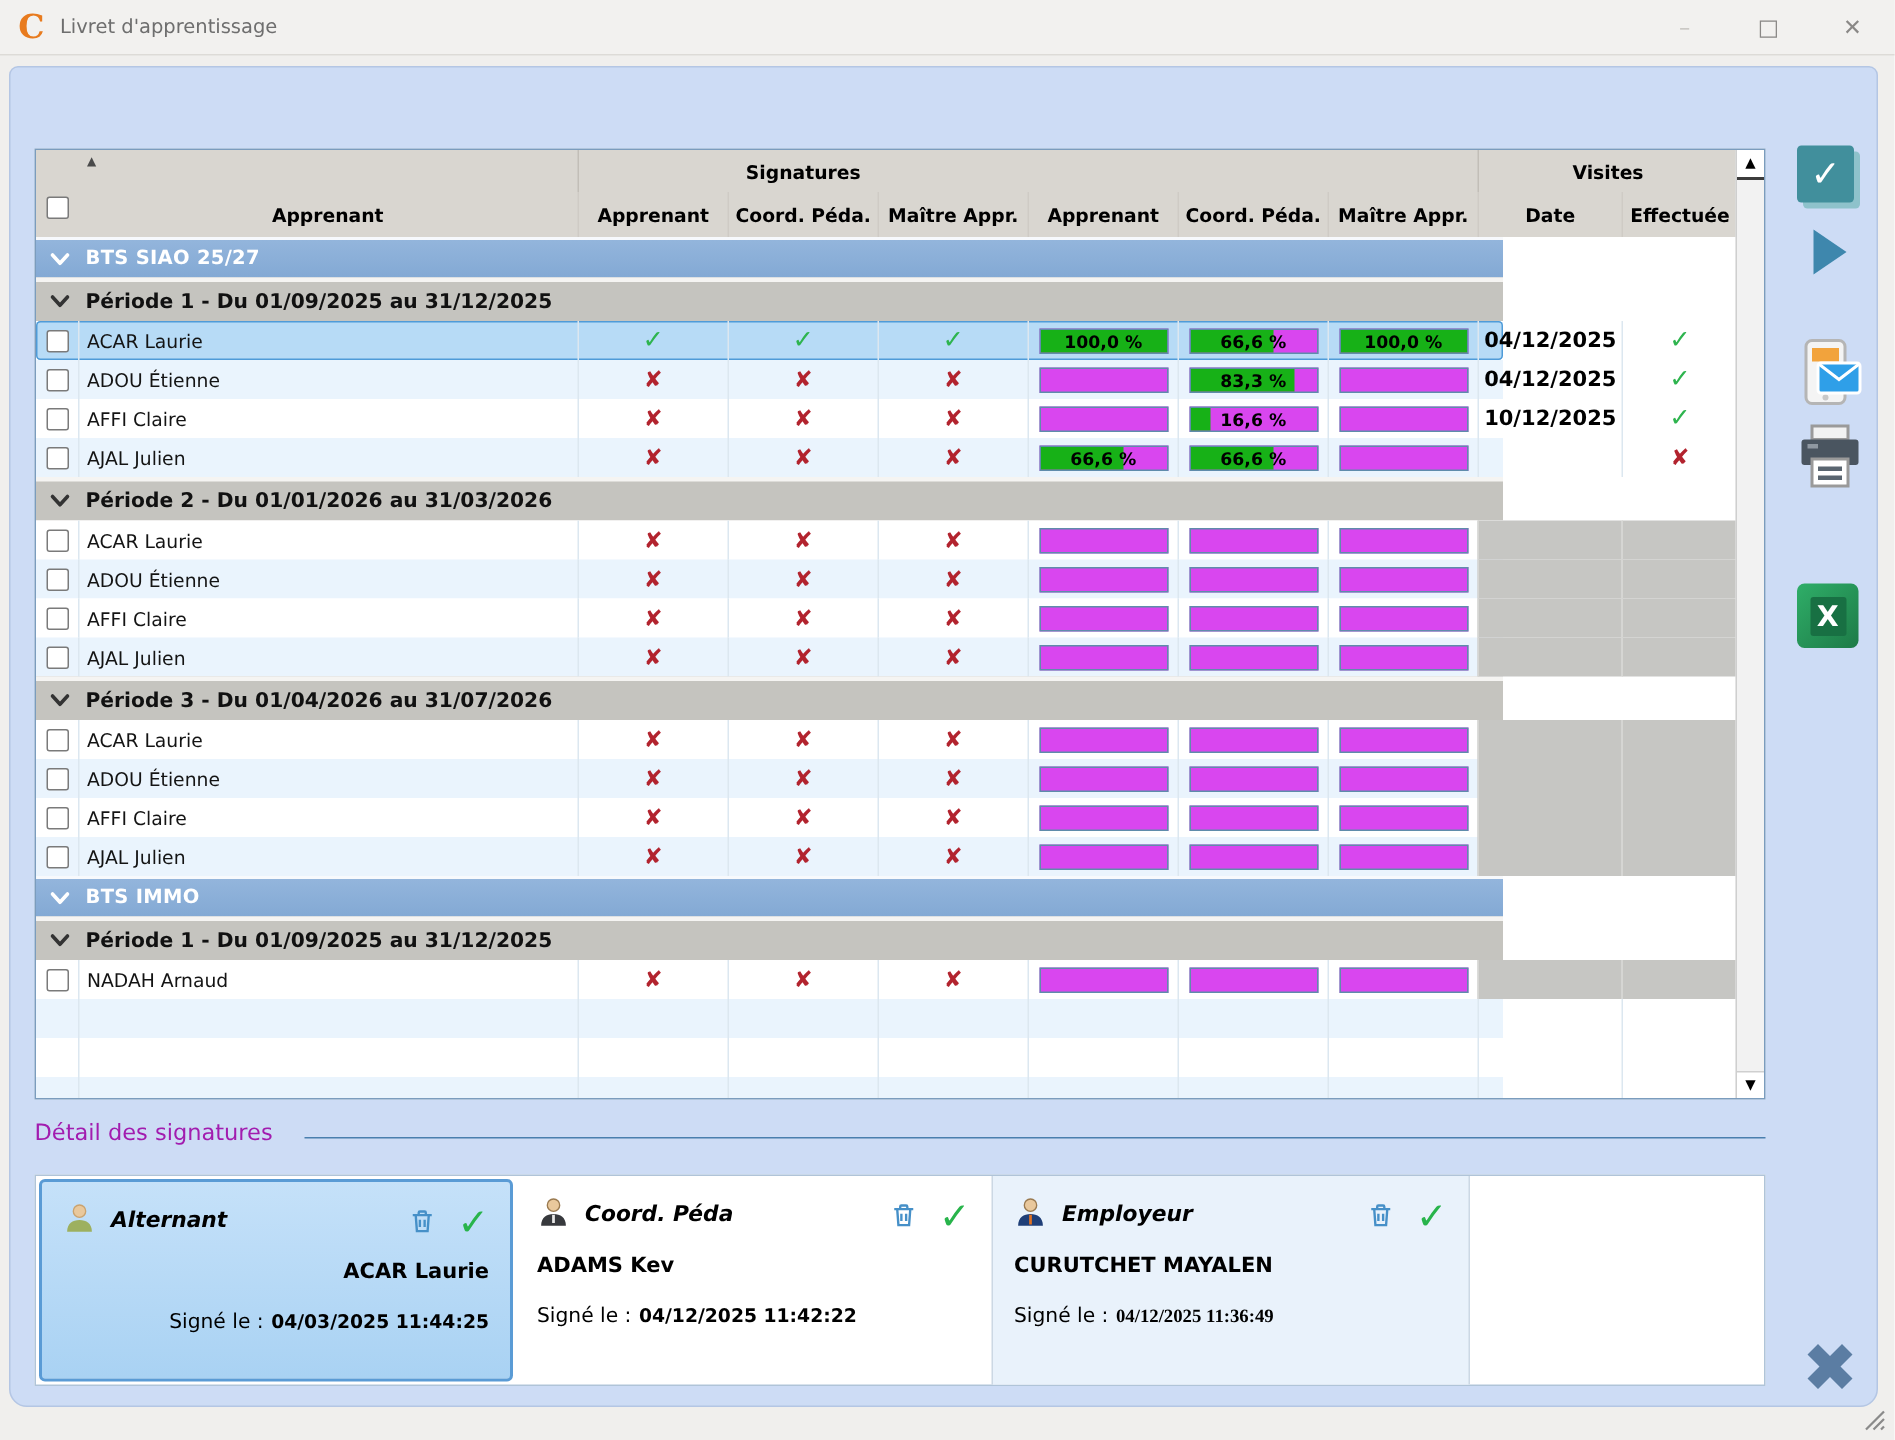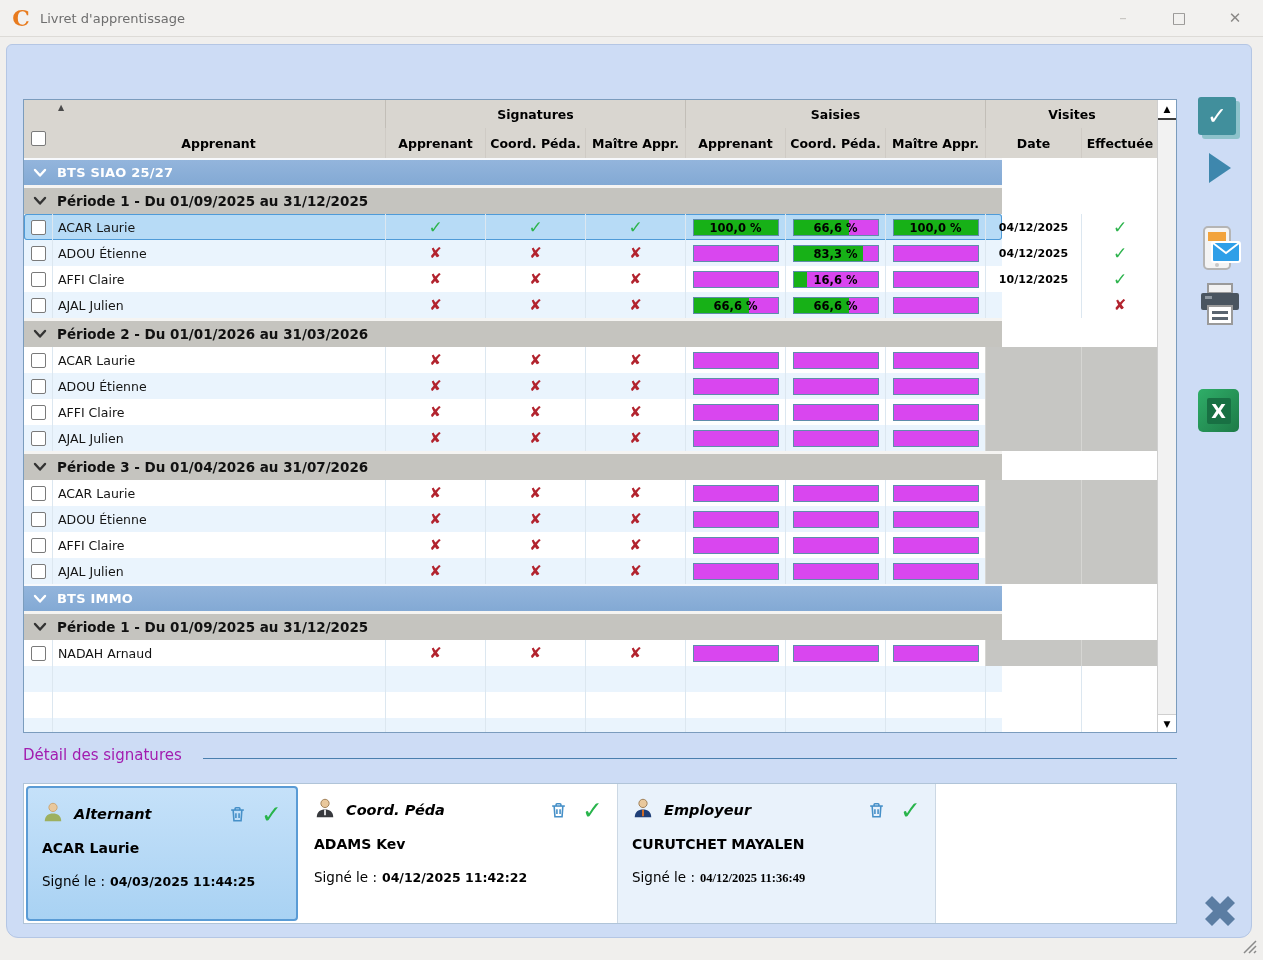--- a/index.html
+++ b/index.html
@@ -36,42 +36,42 @@
   .row.sel { background:#b7dbf6; box-shadow:inset 0 0 0 1px #4f9bd8; border-radius:3px; }
   .row.grp { display:flex; align-items:center; height:27px; background:linear-gradient(180deg,#93b5dc,#83a9d4); border-top:2px solid #f7f9fc; color:#fff; }
   .row.per { display:flex; align-items:center; height:29px; background:#c5c4bf; border-top:3px solid #f5f4f2; color:#111; }
   .glabel { font-size:13px; font-weight:bold; margin-left:10px; letter-spacing:.2px; }
   .plabel { font-size:13.5px; font-weight:bold; margin-left:10px; }
   .chev { margin-left:9px; display:flex; align-items:center; }
 
   .c { display:flex; align-items:center; justify-content:center; border-left:1px solid #dce7f0; overflow:hidden; }
   .c:first-child { border-left:none; }
   .c.name { justify-content:flex-start; padding-left:5px; font-size:12.5px; color:#141414; }
-  .c.date { font-size:11px; font-weight:600; color:#000; }
+  .c.date { font-size:14px; font-weight:600; color:#000; }
   .c.dis { background:#c6c6c3; border-left:1px solid #d6d6d3; }
   .cb { width:15px; height:15px; background:#fff; border:1px solid #7a7a7a; border-radius:2px; }
   .g { line-height:1; }
   .gc { color:#2eb44e; font-size:17px; font-weight:bold; }
   .gx { color:#b2232e; font-size:15px; font-weight:bold; }
 
   .pbox { position:relative; width:86px; height:17px; background:#d946ef; border:1px solid #5f8cab; }
   .pfill { position:absolute; left:0; top:0; bottom:0; background:#17b117; }
   .ptxt { position:absolute; inset:0; text-align:center; line-height:16px; font-size:11.5px; font-weight:bold; color:#000; }
 
   
   .vscroll { position:absolute; right:0; top:0; bottom:0; width:19px; background:#f2f2f2; border-left:1px solid #cfcfcf; }
   .sb-up { height:20px; background:#ffffff; border-bottom:2px solid #3c3c3c; display:flex; align-items:center; justify-content:center; font-size:9px; color:#000; }
   .sb-down { position:absolute; bottom:0; left:0; right:0; height:18px; background:#ffffff; border-top:1px solid #cfcfcf; display:flex; align-items:center; justify-content:center; font-size:9px; color:#000; }
 
   
   .details-label { position:absolute; left:16px; top:701px; font-size:15px; color:#a21caf; }
   .details-rule { position:absolute; left:196px; top:713px; width:974px; height:0; border-top:1px solid #4a7fae; }
   .cards { position:absolute; left:16px; top:738px; width:1154px; height:141px; background:#ffffff; border:1px solid #b0c4d8; display:flex; }
   .card { position:relative; padding:13px 14px; border-right:1px solid #ccd8e4; width:318px; }
-  .card.selected { background:linear-gradient(180deg,#c5e1f9,#a9d2f3); border:2px solid #5a9bd5; border-radius:4px; margin:2px; width:272px; }
+  .card.selected { background:linear-gradient(180deg,#c5e1f9,#a9d2f3); border:2px solid #5a9bd5; border-radius:4px; margin:2px; width:316px;text-align:right; }
   .card.tint { background:#e9f2fb; }
   .card.empty { flex:1; border-right:none; }
   .card-head { display:flex; align-items:center; }
   .role { font-style:italic; font-weight:bold; font-size:14.5px; color:#000; margin-left:10px; }
   .card-spacer { flex:1; }
   .trash-btn { background:none; border:none; cursor:pointer; padding:0; margin-right:14px; display:flex; }
   .card-check { color:#28b44b; font-size:25px; font-weight:bold; line-height:1; }
   .card-name { margin-top:13px; font-size:14px; font-weight:bold; color:#000; }
   .card-signed { margin-top:17px; font-size:13.5px; color:#000; }
   .card-signed .val { font-size:12.5px; font-weight:600; margin-left:5px; }
@@ -106,21 +106,20 @@
   <div class="gtable">
     <div class="thead">
       <div class="th-cb">
           <span class="cb"></span>
         </div>
       <div class="th-name">
         <span class="sort-ic">▲</span>
         <span>Apprenant</span>
       </div>
       <div class="thg g-sig">Signatures</div>
-      <div class="thg g-sai">Saisies</div>
       <div class="thg g-vis">Visites</div>
       <div class="thl" style="grid-column:3;grid-row:2">Apprenant</div>
       <div class="thl" style="grid-column:4;grid-row:2">Coord. Péda.</div>
       <div class="thl" style="grid-column:5;grid-row:2">Maître Appr.</div>
       <div class="thl" style="grid-column:6;grid-row:2">Apprenant</div>
       <div class="thl" style="grid-column:7;grid-row:2">Coord. Péda.</div>
       <div class="thl" style="grid-column:8;grid-row:2">Maître Appr.</div>
       <div class="thl" style="grid-column:9;grid-row:2">Date</div>
       <div class="thl" style="grid-column:10;grid-row:2">Effectuée</div>
     </div>

